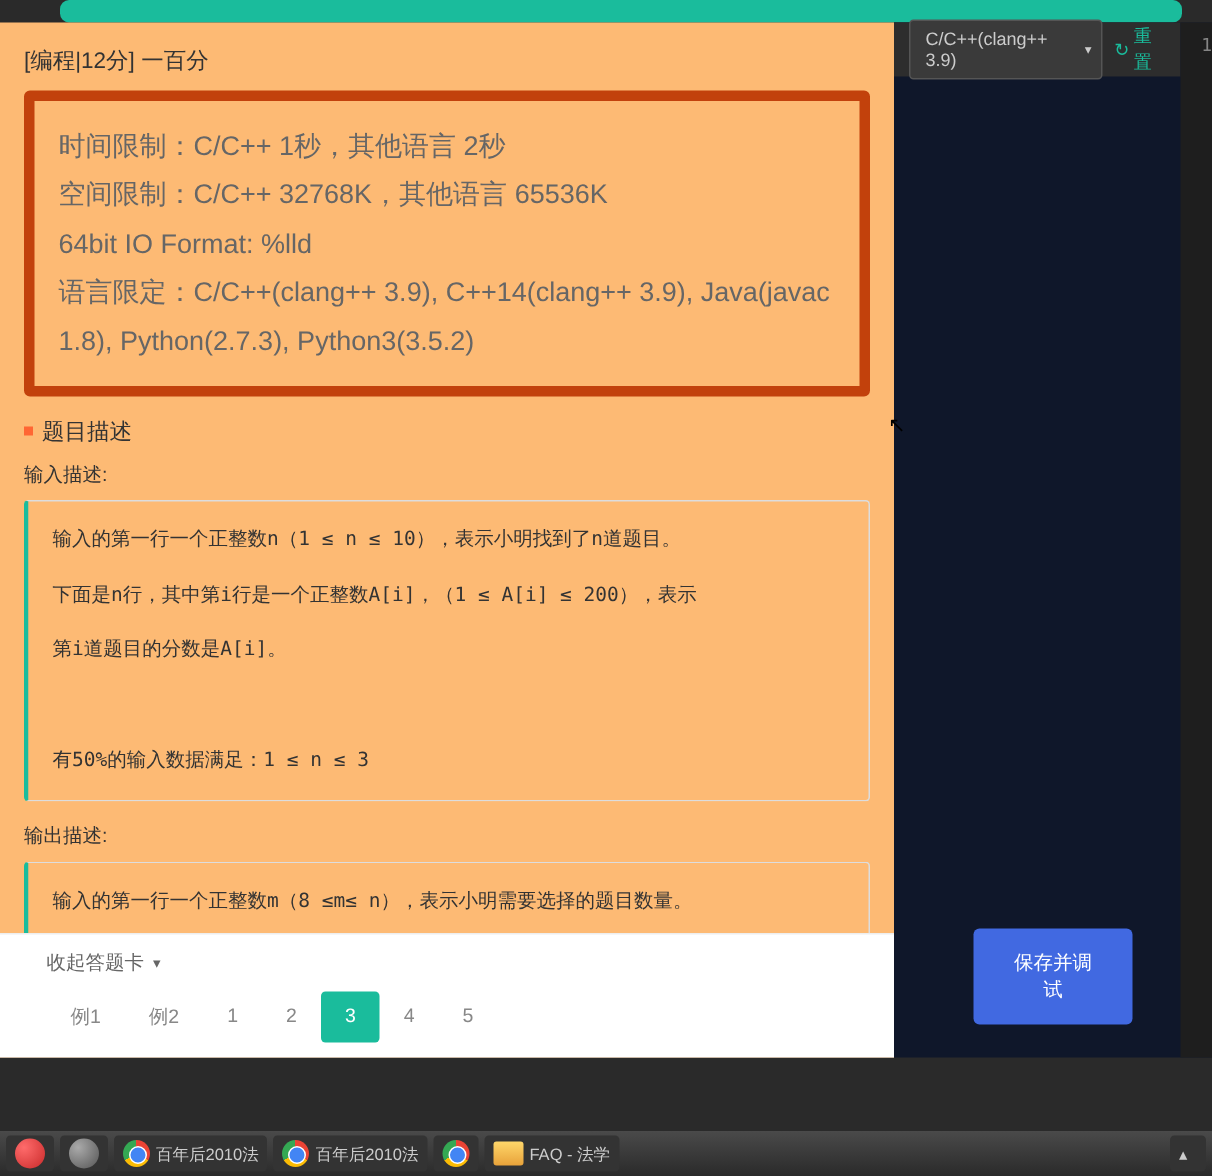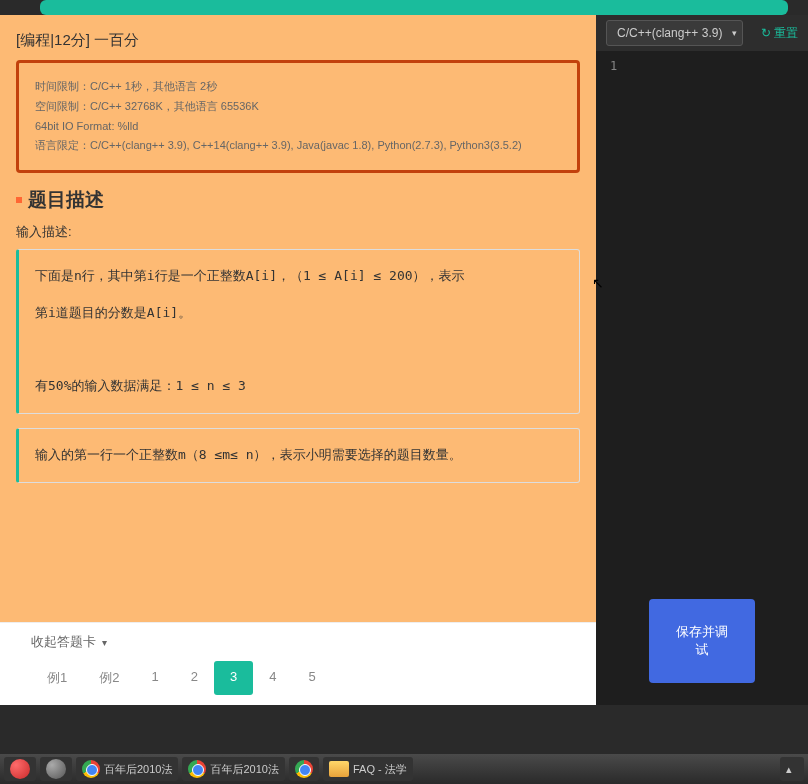--- a/index.html
+++ b/index.html
@@ -5,44 +5,44 @@
 *{margin:0;padding:0;box-sizing:border-box}
 body{font-family:"Microsoft YaHei",Arial,sans-serif;background:#2a2a2a;width:808px;height:784px;overflow:hidden;position:relative}
 .top-bar{height:15px;background:#1abc9c;border-radius:6px;margin:0 20px 0 40px}
 .main-container{display:flex;height:690px;margin-top:0}
 .left-panel{width:596px;background:#fdba74;display:flex;flex-direction:column;position:relative}
 .problem-scroll{flex:1;overflow-y:auto;padding:0 16px}
 .left-panel::-webkit-scrollbar,.problem-scroll::-webkit-scrollbar{width:12px}
 .left-panel::-webkit-scrollbar-track,.problem-scroll::-webkit-scrollbar-track{background:#f0f0f0}
 .left-panel::-webkit-scrollbar-thumb,.problem-scroll::-webkit-scrollbar-thumb{background:#c0c0c0;border-radius:2px}
 .problem-title{font-size:15px;color:#333;padding:16px 0 10px 0}
-.info-box{border:3px solid #c2410c;border-radius:4px;padding:14px 16px;font-size:11px;line-height:1.8;color:#666}
+.info-box{border:7px solid #c2410c;border-radius:4px;padding:14px 16px;font-size:18px;line-height:1.8;color:#666}
 .section-header{display:flex;align-items:center;margin:14px 0 10px 0}
 .orange-marker{width:6px;height:6px;background:#ff6633;margin-right:6px}
-.section-title{font-size:19px;font-weight:bold;color:#333}
+.section-title{font-size:15px;font-weight:normal;color:#333}
 .description-text{font-size:13px;color:#333;line-height:1.7;margin-bottom:16px}
 .sub-title{font-size:13px;font-weight:normal;color:#333;margin:10px 0 8px 0}
 .code-block{border:1px solid #ddd;border-left:3px solid #1abc9c;border-radius:3px;padding:14px 16px;font-size:13px;line-height:1.9;color:#333;margin-bottom:14px;font-family:"Microsoft YaHei",monospace}
 .code-block p{margin-bottom:12px}
 .code-block p:last-child{margin-bottom:0}
 .mono{font-family:Consolas,monospace}
 .bottom-section{border-top:1px solid #eee;padding:10px 31px;background:#fff}
 .collapse-link{font-size:13px;color:#666;display:flex;align-items:center;cursor:pointer;margin-bottom:10px}
 .caret-icon{margin-left:6px;font-size:10px}
 .tabs{display:flex;gap:0}
 .tab{padding:8px 16px;font-size:13px;color:#888;cursor:pointer;text-align:center}
 .tab.active{background:#1abc9c;color:#fff;border-radius:3px}
-.right-panel{flex:1;background:#0f172a;display:flex;flex-direction:column;position:relative}
+.right-panel{flex:1;background:#0f172a;display:flex;position:relative}
 .editor-header{height:36px;background:#2d2d2d;display:flex;align-items:center;padding:0 10px;gap:8px}
 .lang-select{background:#3a3a3a;color:#ccc;border:1px solid #555;border-radius:3px;padding:5px 20px 5px 10px;font-size:12px;cursor:pointer;position:relative}
 .lang-caret{position:absolute;right:6px;top:50%;transform:translateY(-50%);font-size:9px}
 .reset-btn{color:#1abc9c;font-size:12px;cursor:pointer;display:flex;align-items:center;gap:3px;margin-left:auto}
 .editor-body{flex:1;background:#1e1e1e;padding:8px 0;position:relative}
 .line-number{color:#858585;font-size:12px;font-family:Consolas,monospace;padding-left:14px}
-.save-debug-btn{position:absolute;bottom:22px;left:50%;transform:translateX(-50%);background:#4169e1;color:#fff;border:none;border-radius:4px;padding:24px 22px;font-size:13px;cursor:pointer}
+.save-debug-btn{position:absolute;bottom:22px;left:50%;transform:translateX(-50%);background:#4169e1;color:#fff;border:none;border-radius:4px;padding:14px 22px;font-size:13px;cursor:pointer}
 .watermark{position:absolute;bottom:10px;right:10px;color:rgba(180,180,180,0.5);font-size:13px;font-family:Arial}
 .taskbar{position:absolute;bottom:0;left:0;right:0;height:30px;background:linear-gradient(#4a4a4a,#2a2a2a);display:flex;align-items:center;padding:0 4px;gap:4px}
 .taskbar-item{height:24px;min-width:24px;background:#333;border-radius:3px;display:flex;align-items:center;padding:0 6px;color:#ccc;font-size:11px;gap:4px}
 .taskbar-circle{width:20px;height:20px;border-radius:50%}
 .red-gradient{background:radial-gradient(circle at 30% 30%,#ff6b6b,#c92a2a)}
 .gray-gradient{background:radial-gradient(circle at 30% 30%,#aaa,#555)}
 .chrome-icon{width:18px;height:18px;border-radius:50%;background:conic-gradient(#ea4335 120deg,#fbbc05 120deg 240deg,#34a853 240deg);position:relative}
 .chrome-icon::after{content:"";position:absolute;top:4px;left:4px;width:10px;height:10px;background:#4285f4;border-radius:50%;border:1px solid #fff}
 .folder-icon{width:20px;height:16px;background:linear-gradient(#ffd76a,#e8a23a);border-radius:2px}
 .taskbar-spacer{flex:1}
@@ -67,26 +67,28 @@
 
       <div class="section-header">
         <div class="orange-marker"></div>
         <div class="section-title">题目描述</div>
       </div>
 
 
       <div class="sub-title">输入描述:</div>
 
       <div class="code-block">
+        <p><span>输入的第一行一个正整数</span><span class="mono">n（1 ≤ n ≤ 10）</span><span>，表示小明找到了</span><span class="mono">n</span><span>道题目。</span></p>
         <p><span>下面是</span><span class="mono">n</span><span>行，其中第</span><span class="mono">i</span><span>行是一个正整数</span><span class="mono">A[i]</span><span>，</span><span class="mono">（1 ≤ A[i] ≤ 200）</span><span>，表示</span></p>
         <p><span>第</span><span class="mono">i</span><span>道题目的分数是</span><span class="mono">A[i]</span><span>。</span></p>
         <p>&nbsp;</p>
         <p><span>有</span><span class="mono">50%</span><span>的输入数据满足：</span><span class="mono">1 ≤ n ≤ 3</span></p>
       </div>
 
+      <div class="sub-title">输出描述:</div>
 
       <div class="code-block">
         <p><span>输入的第一行一个正整数</span><span class="mono">m（8 ≤m≤ n）</span><span>，表示小明需要选择的题目数量。</span></p>
 
       </div>
     </div>
 
     <div class="bottom-section">
       <div class="collapse-link">
         <span>收起答题卡</span>

